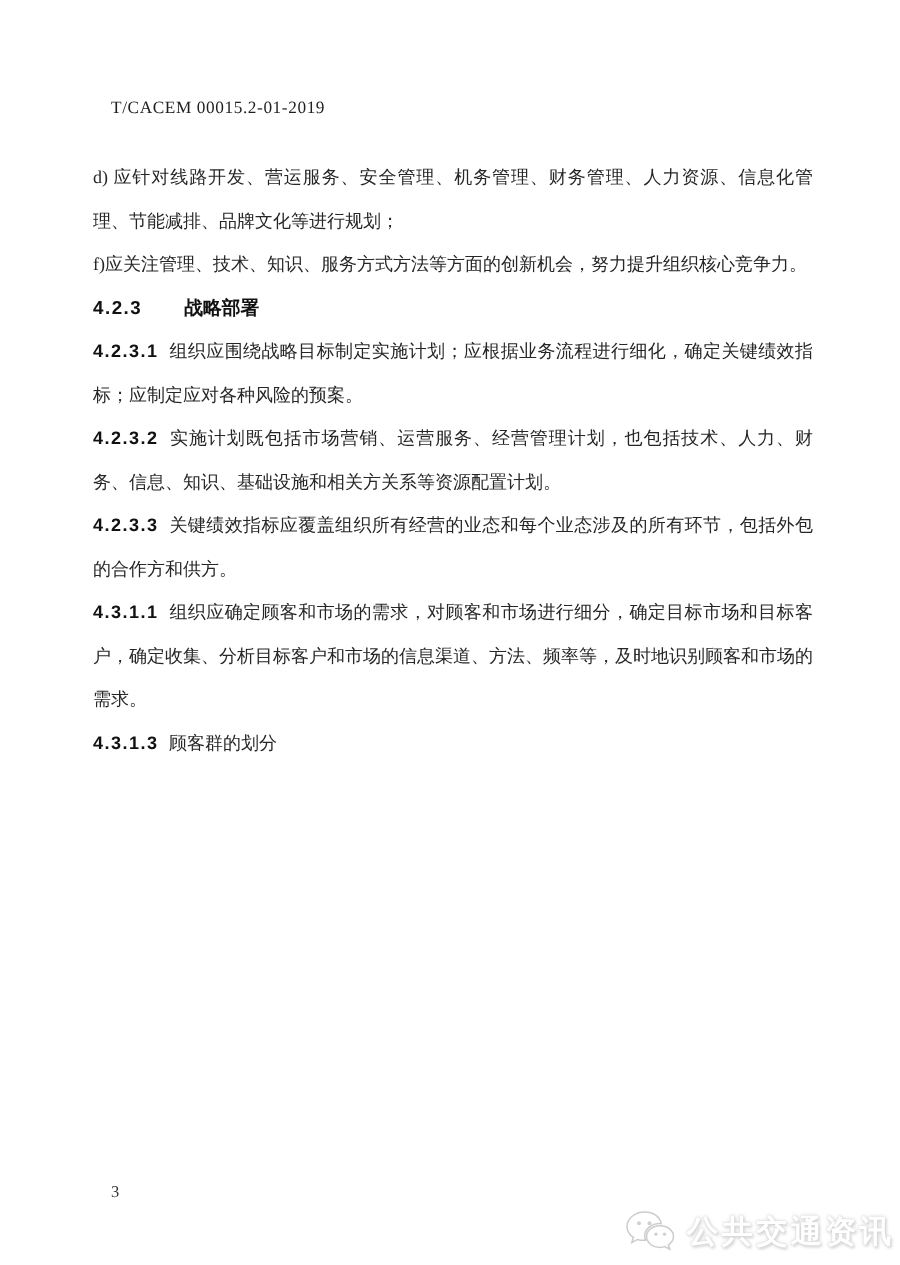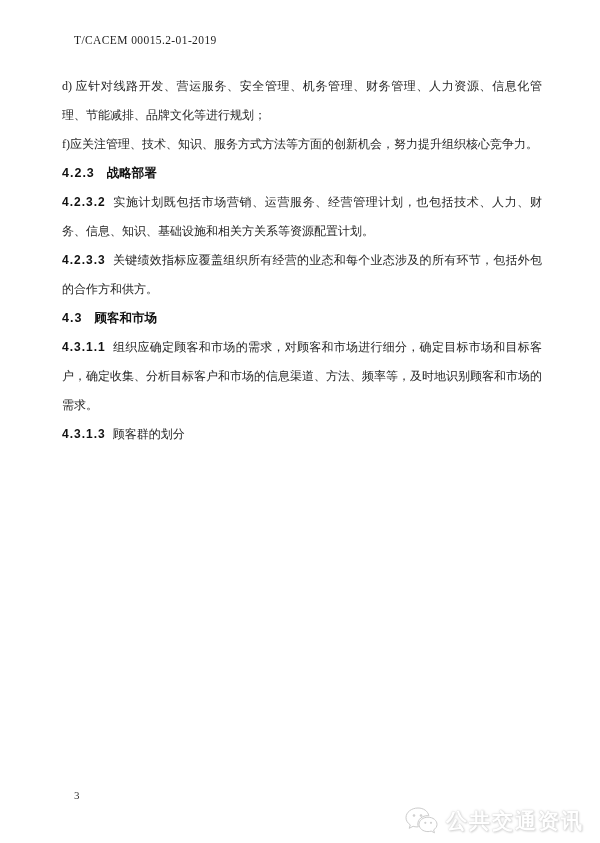--- a/index.html
+++ b/index.html
@@ -4,58 +4,58 @@
 <style>
   html,body { margin:0; padding:0; }
   body {
     width:600px; height:843px;
     background:#ffffff;
     position:relative;
     overflow:hidden;
     font-family:"Liberation Serif","DejaVu Serif",serif;
     color:#262626;
   }
-  .page { padding:34px 58px 0 62px; }
+  .page { padding:66px 58px 0 62px; }
   .doc-header {
     font-size:11.5px;
     letter-spacing:.4px;
     margin:0 0 26px 12px;
     color:#1f1f1f;
   }
   .body-text { font-size:12px; line-height:29px; text-align:justify; }
   .body-text p, .body-text h4 { margin:0; padding:0; }
   
   .li { padding-left:36px; }
   
   .hd {
     font-family:"Liberation Sans","DejaVu Sans",sans-serif;
     font-weight:bold;
     font-size:12.5px;
     color:#111;
   }
-  .hd .n { margin-right:12px; letter-spacing:1px; }
+  .hd .n { margin-right:28px; letter-spacing:1px; }
   
   .np .n {
     font-family:"Liberation Sans","DejaVu Sans",sans-serif;
     font-weight:bold;
     margin-right:7px;
     letter-spacing:1px;
     color:#111;
   }
   
   .indent { text-indent:2em; }
   .page-number {
     position:absolute;
     left:74px; bottom:42px;
     font-size:11px;
     color:#333;
   }
   .watermark {
     position:absolute;
-    right:16px; bottom:8px;
+    right:4px; bottom:8px;
     display:flex;
     align-items:flex-end;
     gap:7px;
     pointer-events:none;
   }
   .wm-text {
     font-family:"Liberation Sans","DejaVu Sans",sans-serif;
     font-size:21px;
     font-weight:bold;
     letter-spacing:2px;
@@ -71,28 +71,28 @@
 
   <div class="doc-header">T/CACEM 00015.2-01-2019</div>
 
   <div class="body-text">
 
     <p class="li">d) 应针对线路开发、营运服务、安全管理、机务管理、财务管理、人力资源、信息化管理、节能减排、品牌文化等进行规划；</p>
     <p class="li">f)应关注管理、技术、知识、服务方式方法等方面的创新机会，努力提升组织核心竞争力。</p>
 
     <h4 class="hd"><span class="n">4.2.3</span><span>战略部署</span></h4>
 
+    <p class="np"><span class="n">4.2.3.1</span><span>组织应围绕战略目标制定实施计划；应根据业务流程进行细化，确定关键绩效指标；应制定应对各种风险的预案。</span></p>
 
     <p class="np"><span class="n">4.2.3.2</span><span>实施计划既包括市场营销、运营服务、经营管理计划，也包括技术、人力、财务、信息、知识、基础设施和相关方关系等资源配置计划。</span></p>
 
     <p class="np"><span class="n">4.2.3.3</span><span>关键绩效指标应覆盖组织所有经营的业态和每个业态涉及的所有环节，包括外包的合作方和供方。</span></p>
 
 
 
-    <h4 class="hd"><span class="n">4.3</span><span>顾客和市场</span></h4>
 
 
     <p class="np"><span class="n">4.3.1.1</span><span>组织应确定顾客和市场的需求，对顾客和市场进行细分，确定目标市场和目标客户，确定收集、分析目标客户和市场的信息渠道、方法、频率等，及时地识别顾客和市场的需求。</span></p>
 
 
 
     <p class="np"><span class="n">4.3.1.3</span><span>顾客群的划分</span></p>
 
   </div>
 </div>

